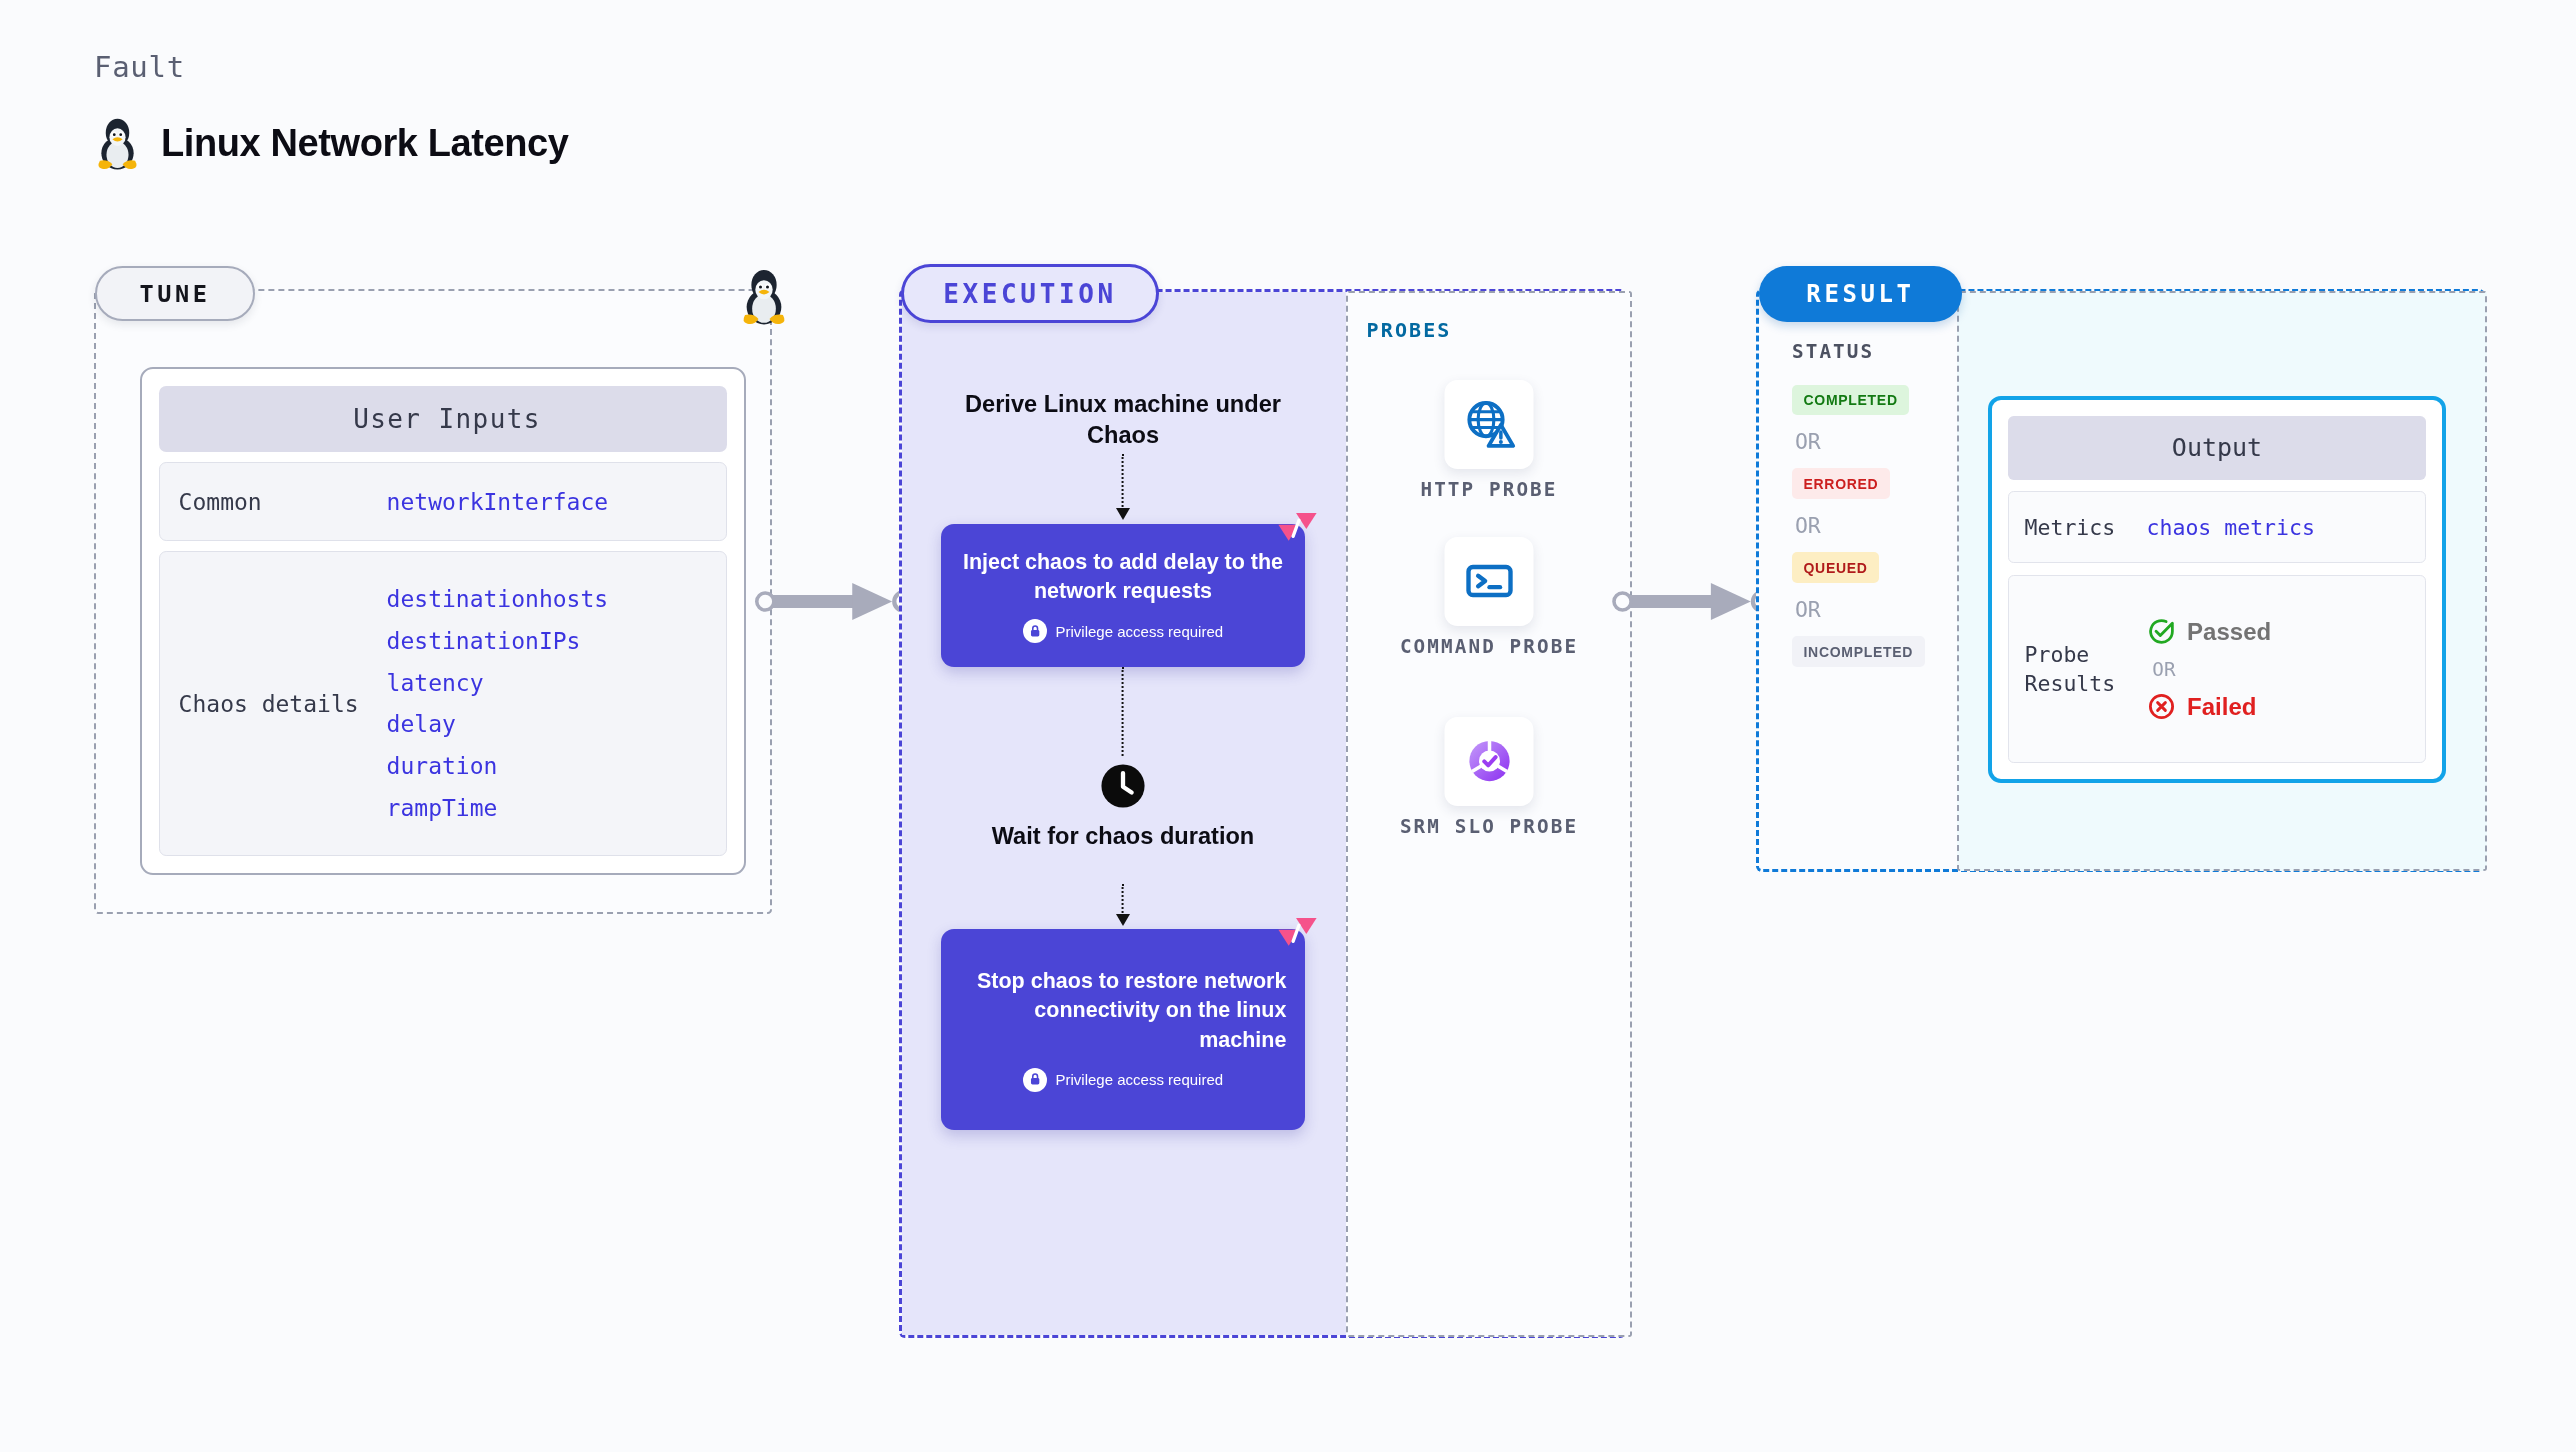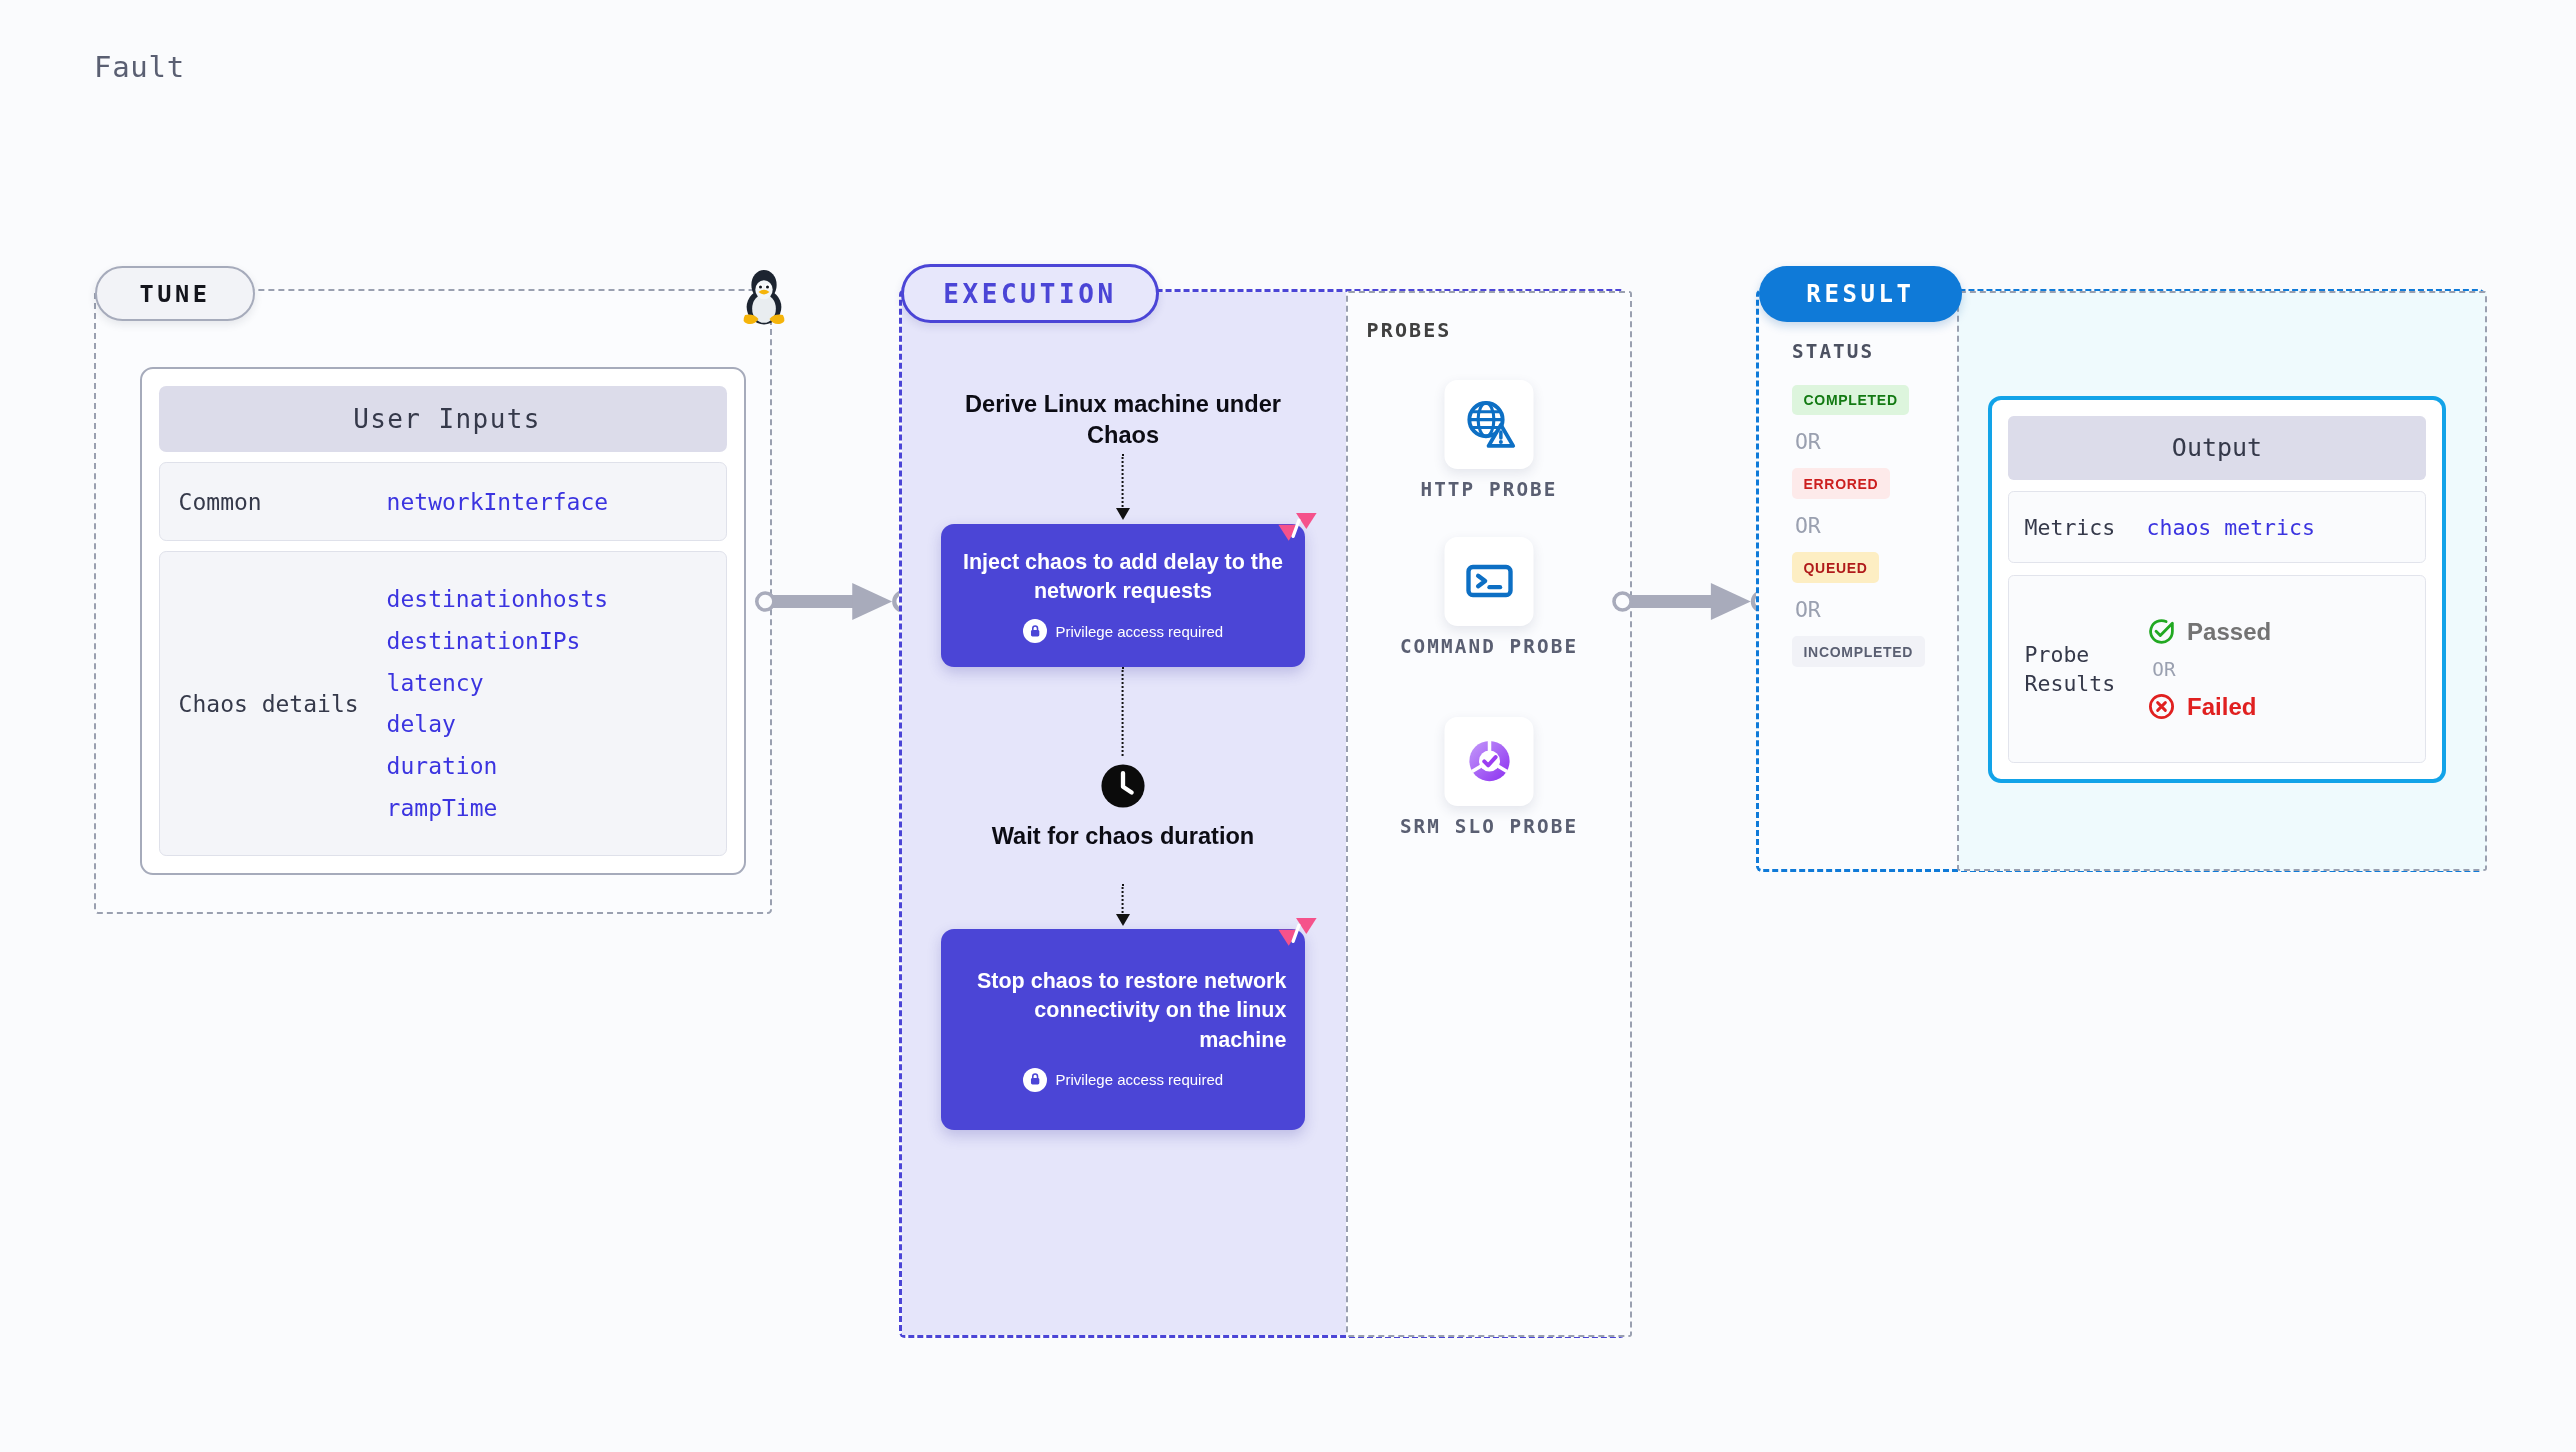--- a/index.html
+++ b/index.html
@@ -154,21 +154,21 @@
   }
   .wait-label {
     position: absolute; left: 36px; top: 532px; width: 376px; text-align: center;
     font-size: 23.6px; font-weight: bold; color: #0c0c14; line-height: 1.32;
   }
 
   
   .probes-title {
     position: absolute; left: 18.6px; top: 25px;
     font-family: "DejaVu Sans Mono", monospace; font-size: 20px;
-    color: #404040; letter-spacing: 2.1px; font-weight: bold;
+    color: #0369a1; letter-spacing: 2.1px; font-weight: bold;
   }
   .probe-item {
     position: absolute; left: 50%; transform: translateX(-50%);
     display: flex; flex-direction: column; align-items: center; gap: 7px;
     width: 201px;
   }
   .probe-tile {
     width: 89px; height: 89px; background: #ffffff; border-radius: 13px;
     display: flex; align-items: center; justify-content: center;
     box-shadow: 0 4.3px 11.5px rgba(40,50,90,.10);
@@ -231,20 +231,36 @@
 
   
   .connector { position: absolute; }
 </style>
 </head>
 <body>
 
 <div id="stage">
 
   <div class="kicker">Fault</div>
+  <div class="title-row">
+    <svg class="tux" viewBox="0 0 64 76">
+      <ellipse cx="32" cy="52" rx="22" ry="22" fill="#1c2430"></ellipse>
+      <ellipse cx="32" cy="24" rx="16" ry="19" fill="#1c2430"></ellipse>
+      <ellipse cx="32" cy="54" rx="15" ry="18" fill="#e9edf0"></ellipse>
+      <ellipse cx="32" cy="30" rx="11" ry="12" fill="#f2f5f7"></ellipse>
+      <circle cx="27" cy="26" r="3.6" fill="#ffffff"></circle>
+        <circle cx="37" cy="26" r="3.6" fill="#ffffff"></circle>
+      <circle cx="27.6" cy="26.6" r="1.9" fill="#11161d"></circle>
+        <circle cx="36.4" cy="26.6" r="1.9" fill="#11161d"></circle>
+      <path d="M25 33 q7 -6 14 0 q-7 6 -14 0z" fill="#f5b40a"></path>
+      <path d="M8 62 q-5 9 3 11 q9 2 14 -6 q-6 -7 -17 -5z" fill="#f5b40a"></path>
+      <path d="M56 62 q5 9 -3 11 q-9 2 -14 -6 q6 -7 17 -5z" fill="#f5b40a"></path>
+    </svg>
+    <div class="title-text">Linux Network Latency</div>
+  </div>
 
   <div class="panel panel-tune"></div>
   <div class="pill pill-tune">TUNE</div>
   <svg class="tux-corner" viewBox="0 0 64 76">
     <ellipse cx="32" cy="52" rx="22" ry="22" fill="#1c2430"></ellipse>
     <ellipse cx="32" cy="24" rx="16" ry="19" fill="#1c2430"></ellipse>
     <ellipse cx="32" cy="54" rx="15" ry="18" fill="#e9edf0"></ellipse>
     <ellipse cx="32" cy="30" rx="11" ry="12" fill="#f2f5f7"></ellipse>
     <circle cx="27" cy="26" r="3.6" fill="#ffffff"></circle>
       <circle cx="37" cy="26" r="3.6" fill="#ffffff"></circle>

